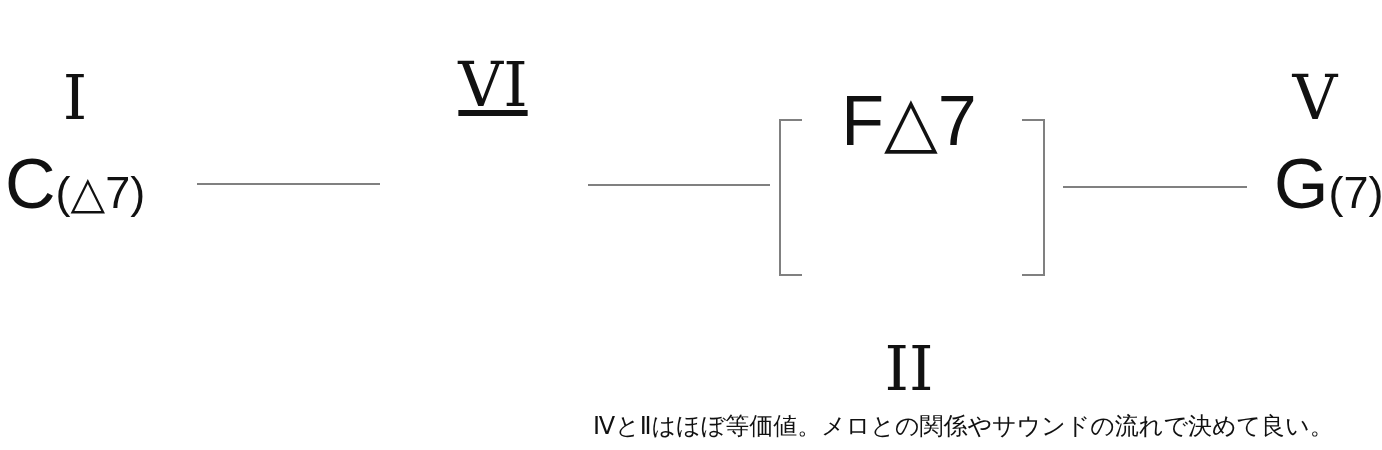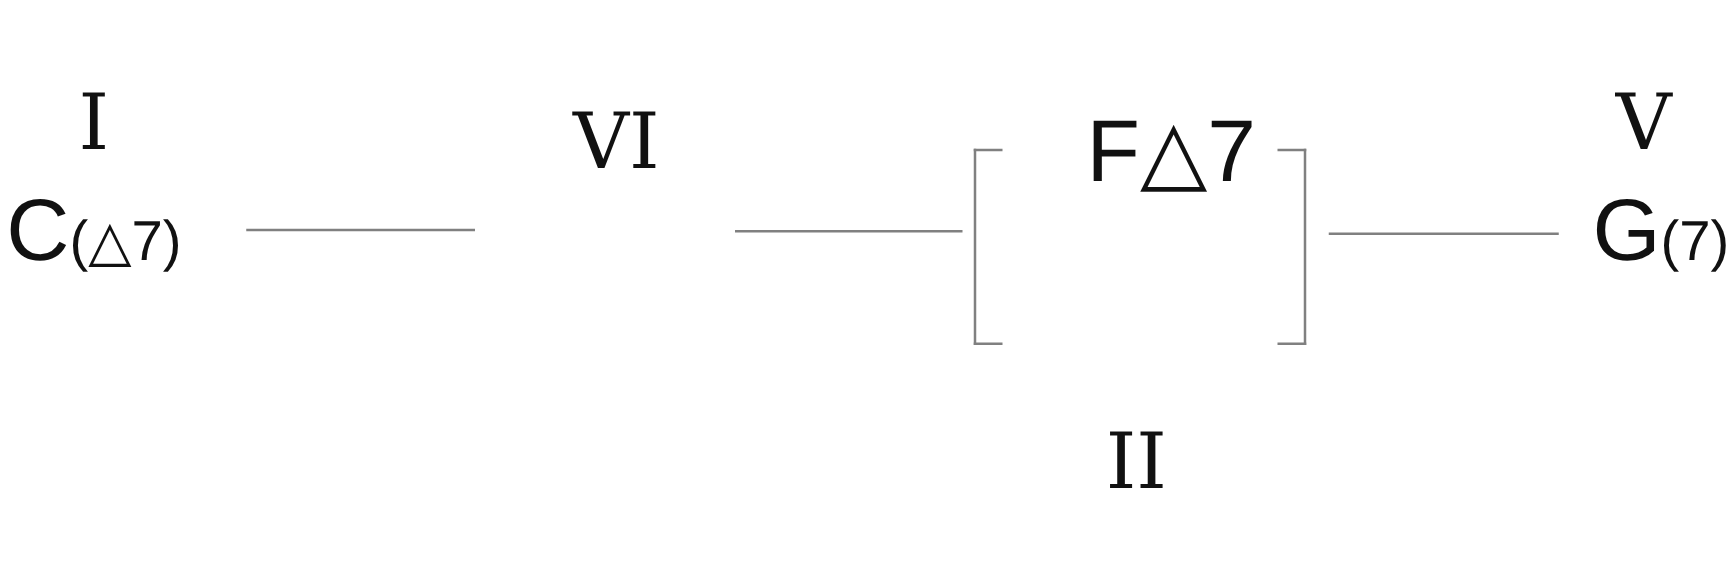--- a/index.html
+++ b/index.html
@@ -51,27 +51,27 @@
   .bracket.right{
     left:1022px;
     border-right:2px solid var(--line);
     border-top:2px solid var(--line);
     border-bottom:2px solid var(--line);
   }
   #line-1{left:197px;top:183px;width:183px;}
   #line-2{left:588px;top:184px;width:182px;}
   #line-3{left:1063px;top:186px;width:184px;}
   #num-i {left:75px;  top:67px;}
-  #num-vi{left:493px; top:82px;}
+  #num-vi{left:493px; top:54px;text-decoration:underline;}
   #num-iv{left:911px; top:2px;}
   #num-ii{left:909px; top:338px;}
   #num-v {left:1315px;top:67px;}
   #chord-c  {left:5px;   top:149px;}
   #chord-am7{left:493px; top:149px;}
-  #chord-f7 {left:909px; top:86px;margin-left:28px;}
+  #chord-f7 {left:909px; top:86px;}
   #chord-dm7{left:909px; top:243px;}
   #chord-g  {left:1274px;top:149px;}
   .caption{
     position:absolute;
     left:593px;top:412px;
     font-size:24px;line-height:1.15;
     color:var(--text);
     white-space:nowrap;
     font-family:"Liberation Sans","DejaVu Sans",sans-serif;
   }
@@ -98,14 +98,15 @@
     <span>G</span><span class="suffix">(7)</span>
   </div>
 
   <div class="connector" id="line-1"></div>
   <div class="connector" id="line-2"></div>
   <div class="connector" id="line-3"></div>
 
   <div class="bracket left"></div>
   <div class="bracket right"></div>
 
+  <div class="caption">ⅣとⅡはほぼ等価値。メロとの関係やサウンドの流れで決めて良い。</div>
 
 </div>
 
 </body></html>

